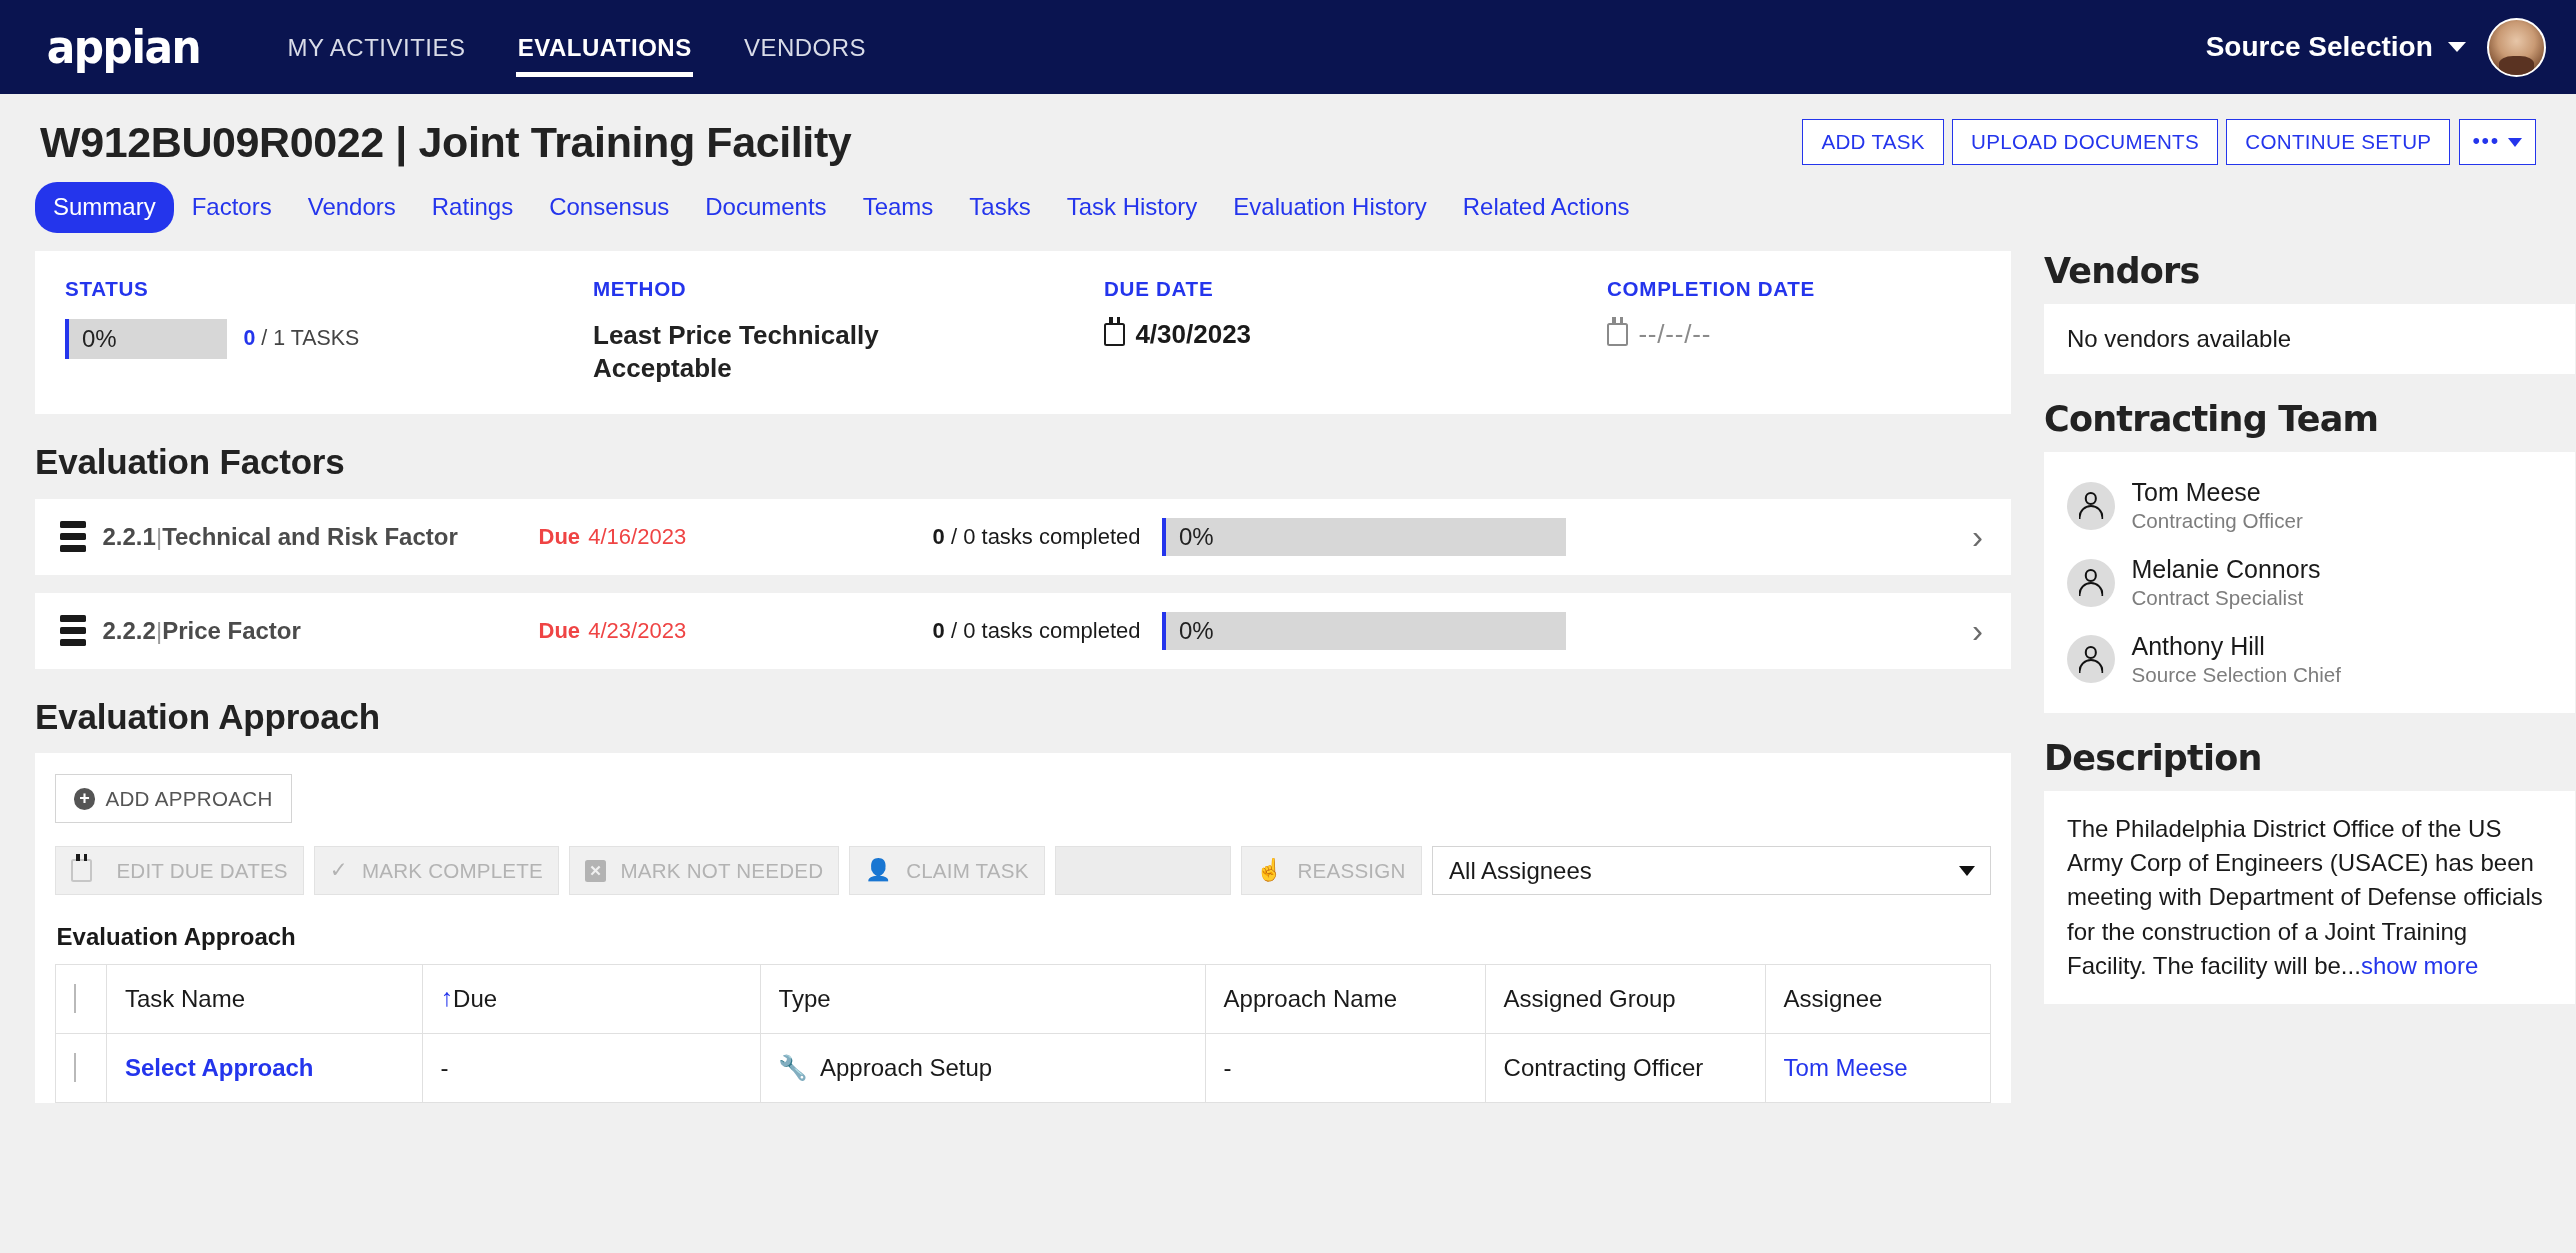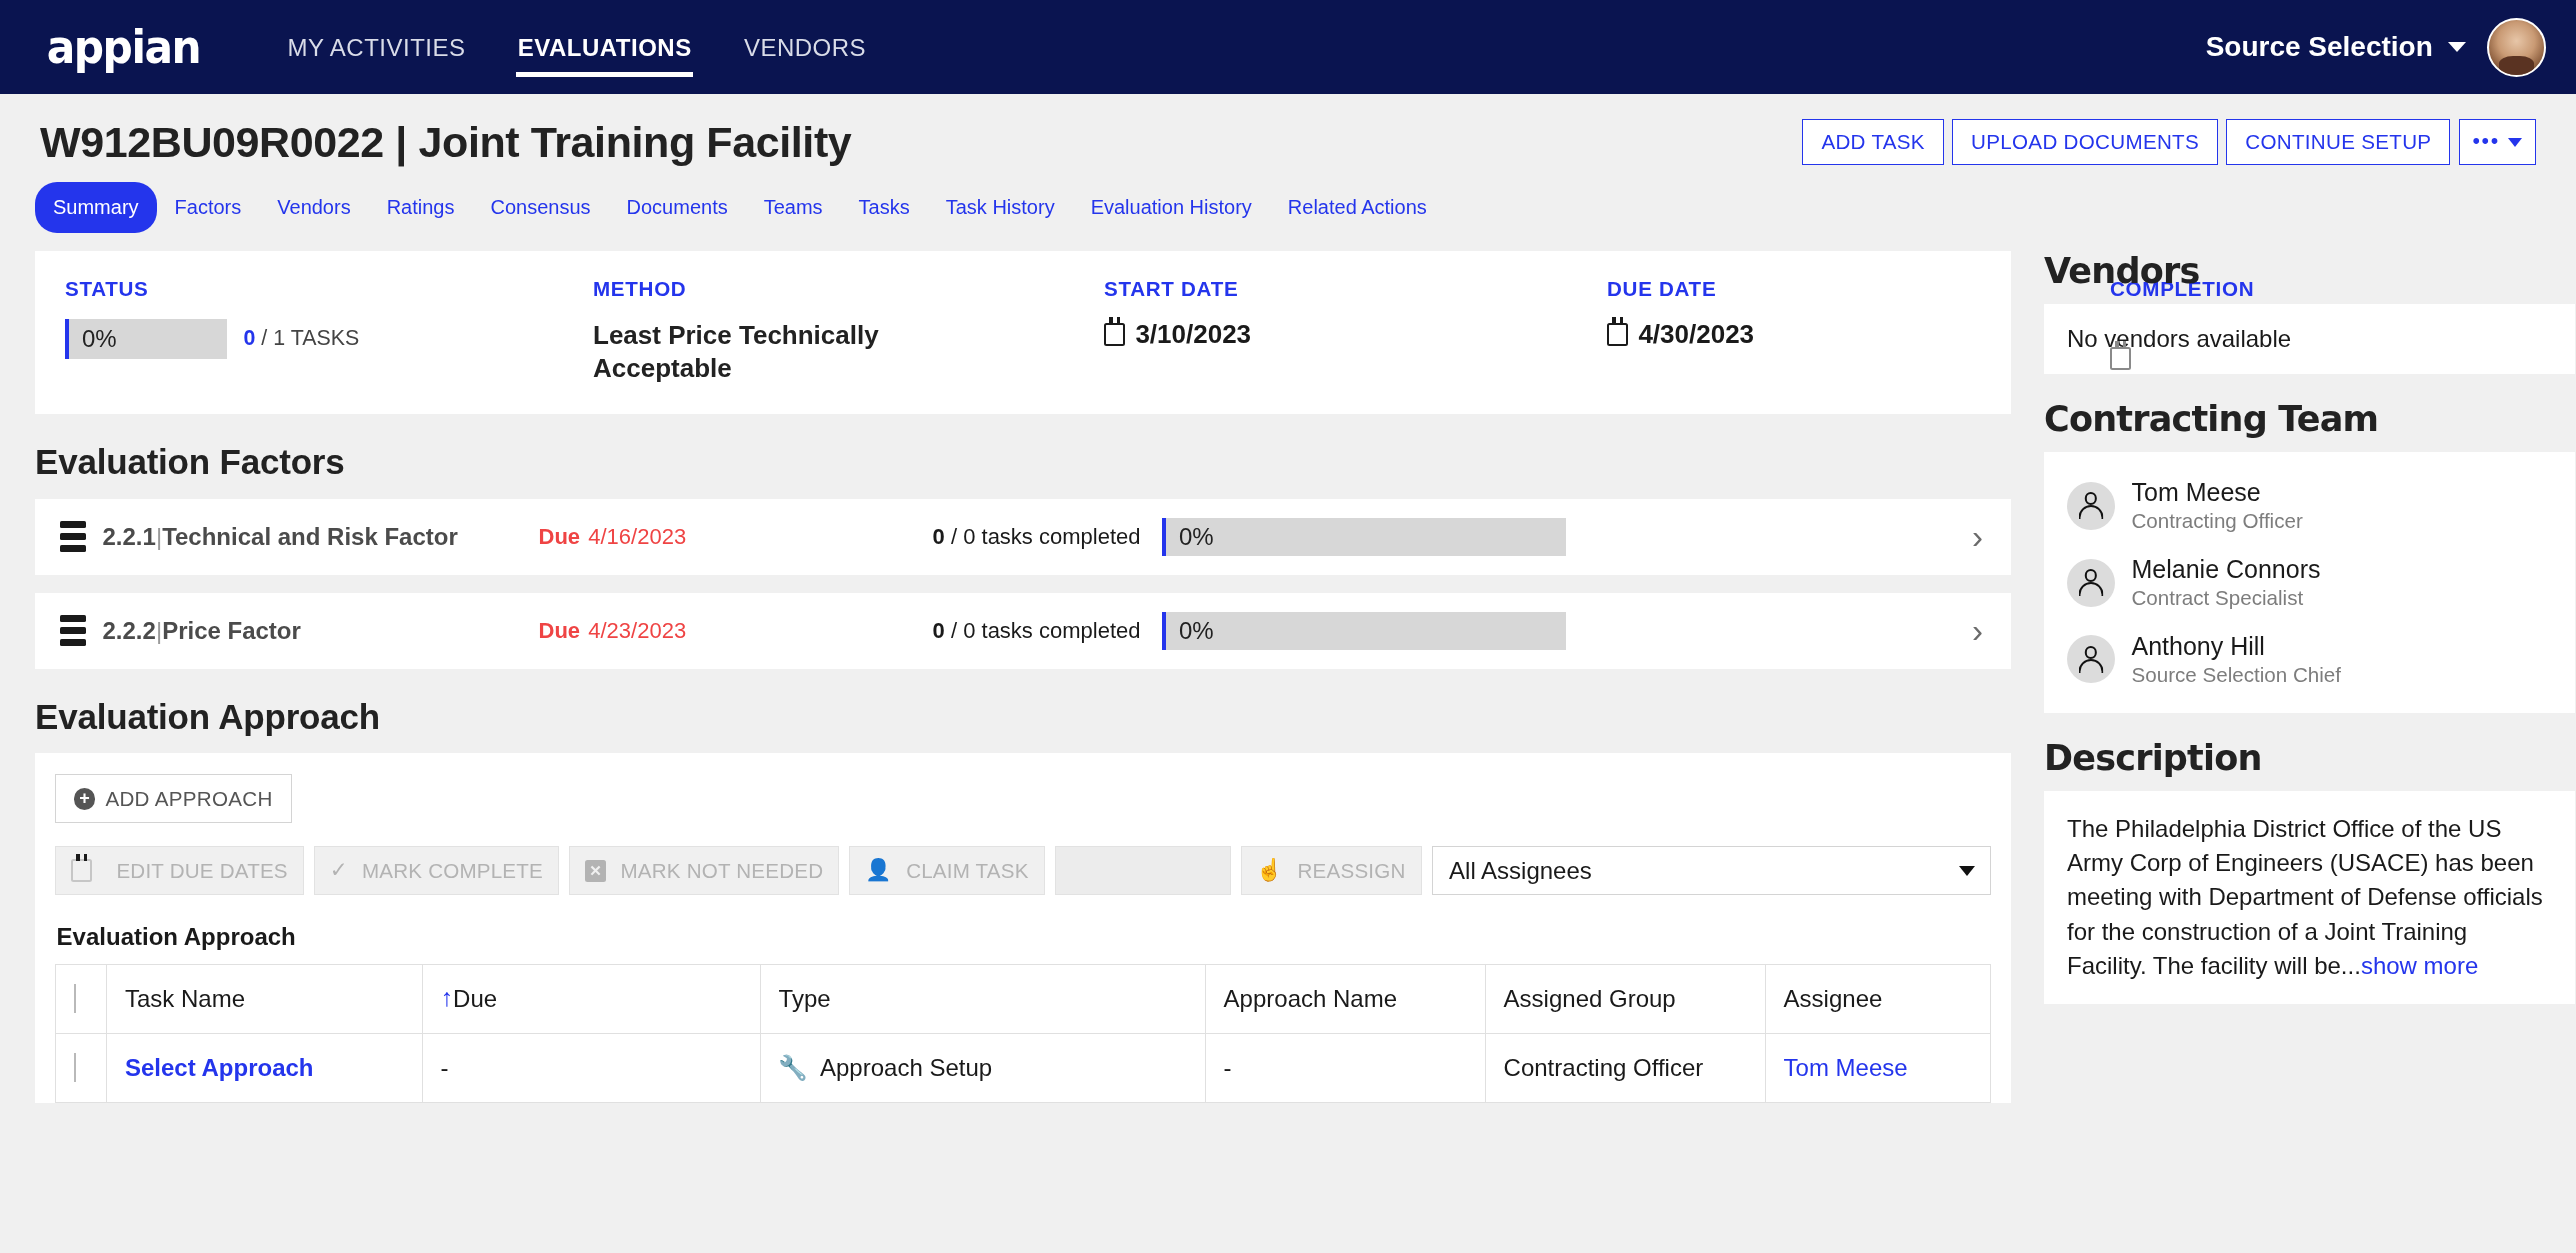--- a/index.html
+++ b/index.html
@@ -78,21 +78,21 @@
     width: 0; height: 0; border-left: 7.4px solid transparent;
     border-right: 7.4px solid transparent; border-top: 9px solid #2435ec;
   }
 
   
   .tabs {
     display: flex; align-items: stretch; gap: 0; padding: 0 35px;
     margin-top: 16.5px; height: 51px;
   }
   .tab {
-    color: #2435ec; font-size: 20px; padding: 0 18px;
+    color: #2435ec; font-size: 24px; padding: 0 18px;
     display: flex; align-items: center; cursor: pointer; white-space: nowrap; border-radius: 22px;
   }
   .tab.active { background: #2435ec; color: #ffffff; }
 
   
   .body-wrap { display: flex; gap: 33px; padding: 18px 35px 0 35px; align-items: flex-start; }
   .col-main { width: 1976px; flex: 0 0 1976px; }
   .col-side { width: 531px; flex: 0 0 531px; }
 
   
@@ -314,27 +314,20 @@
               <span>/ 1 TASKS</span>
             </div>
           </div>
         </div>
 
         <div class="sc-col" style="width:511px;flex:0 0 511px;">
           <div class="sc-label">METHOD</div>
           <div class="sc-val" style="max-width:346px;">Least Price Technically Acceptable</div>
         </div>
 
-        <div class="sc-col" style="width:503px;flex:0 0 503px;">
-          <div class="sc-label">START DATE</div>
-          <div class="date-val">
-            <span class="cal-ico"></span>
-            <span>3/10/2023</span>
-          </div>
-        </div>
 
         <div class="sc-col" style="width:503px;flex:0 0 503px;">
           <div class="sc-label">DUE DATE</div>
           <div class="date-val">
             <span class="cal-ico"></span>
             <span>4/30/2023</span>
           </div>
         </div>
 
         <div class="sc-col">

